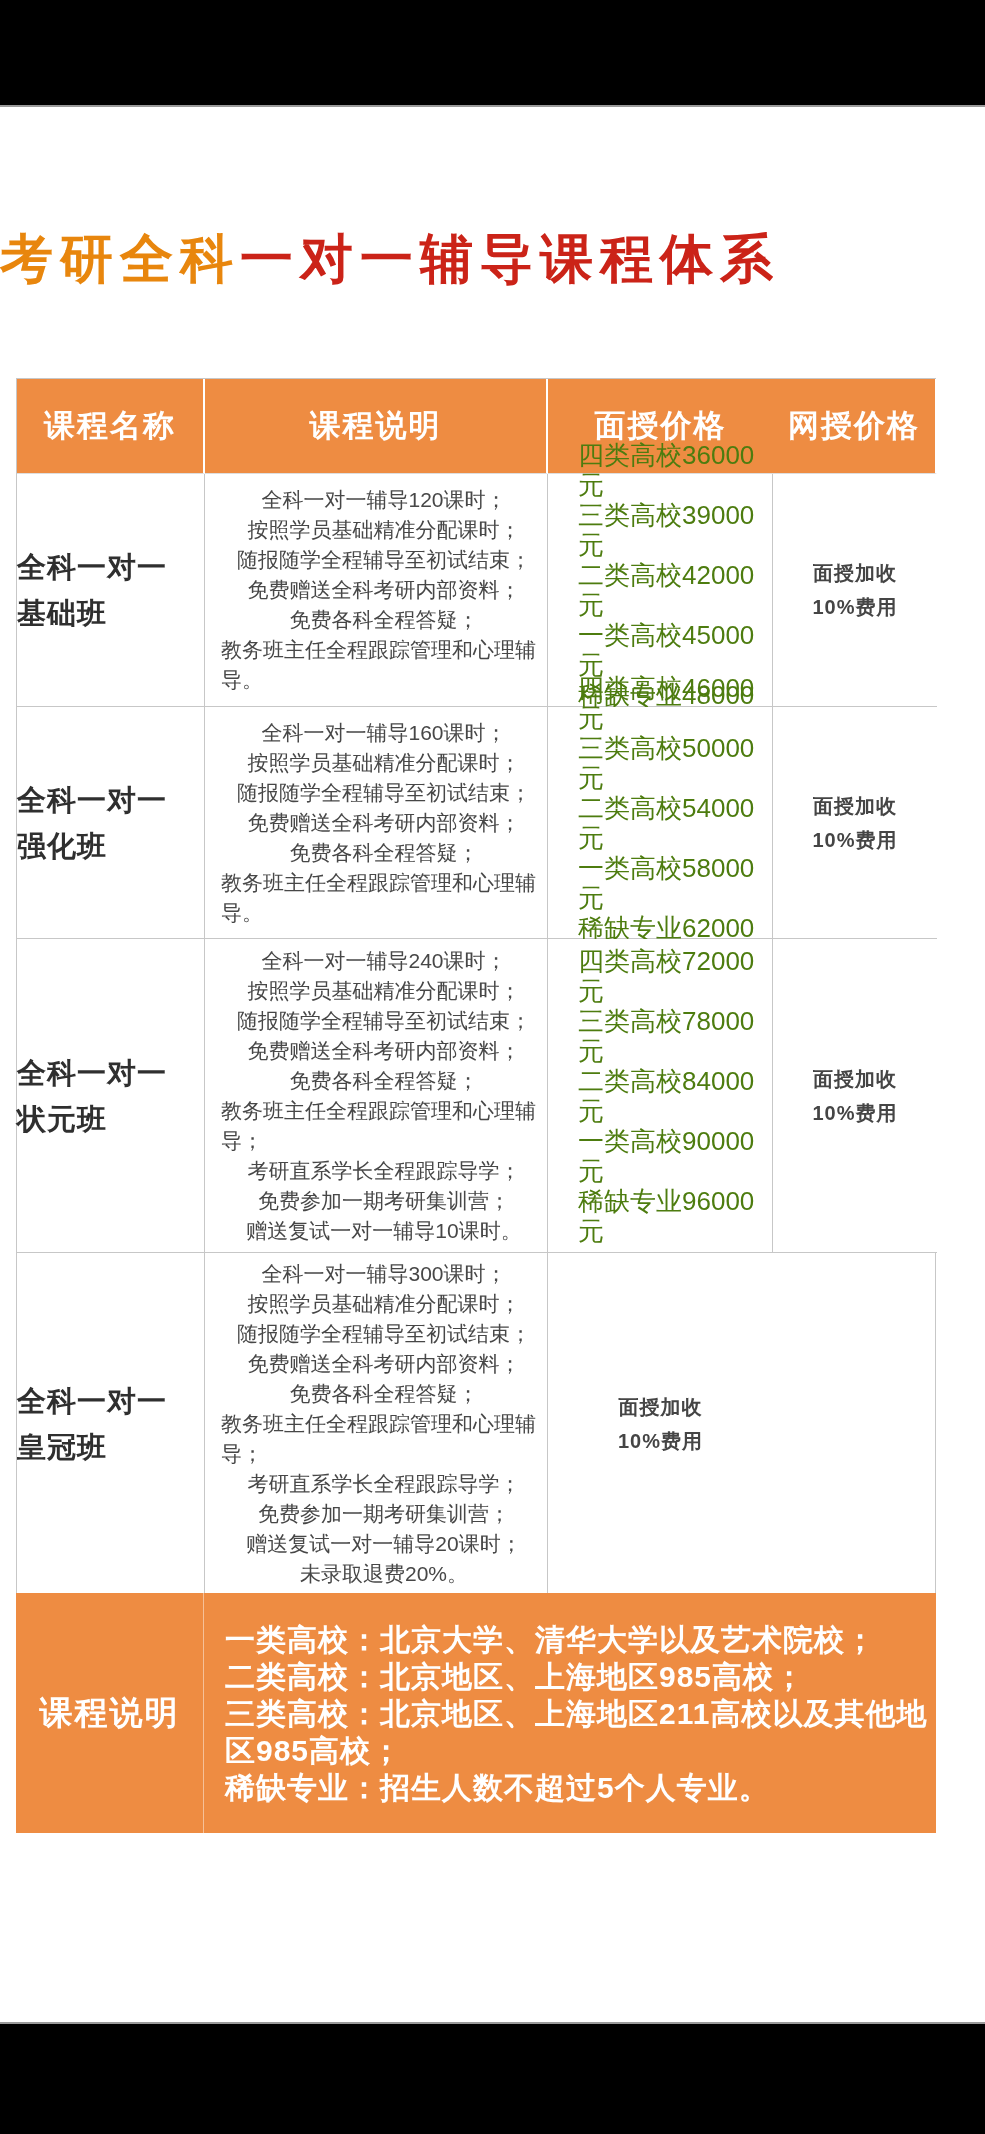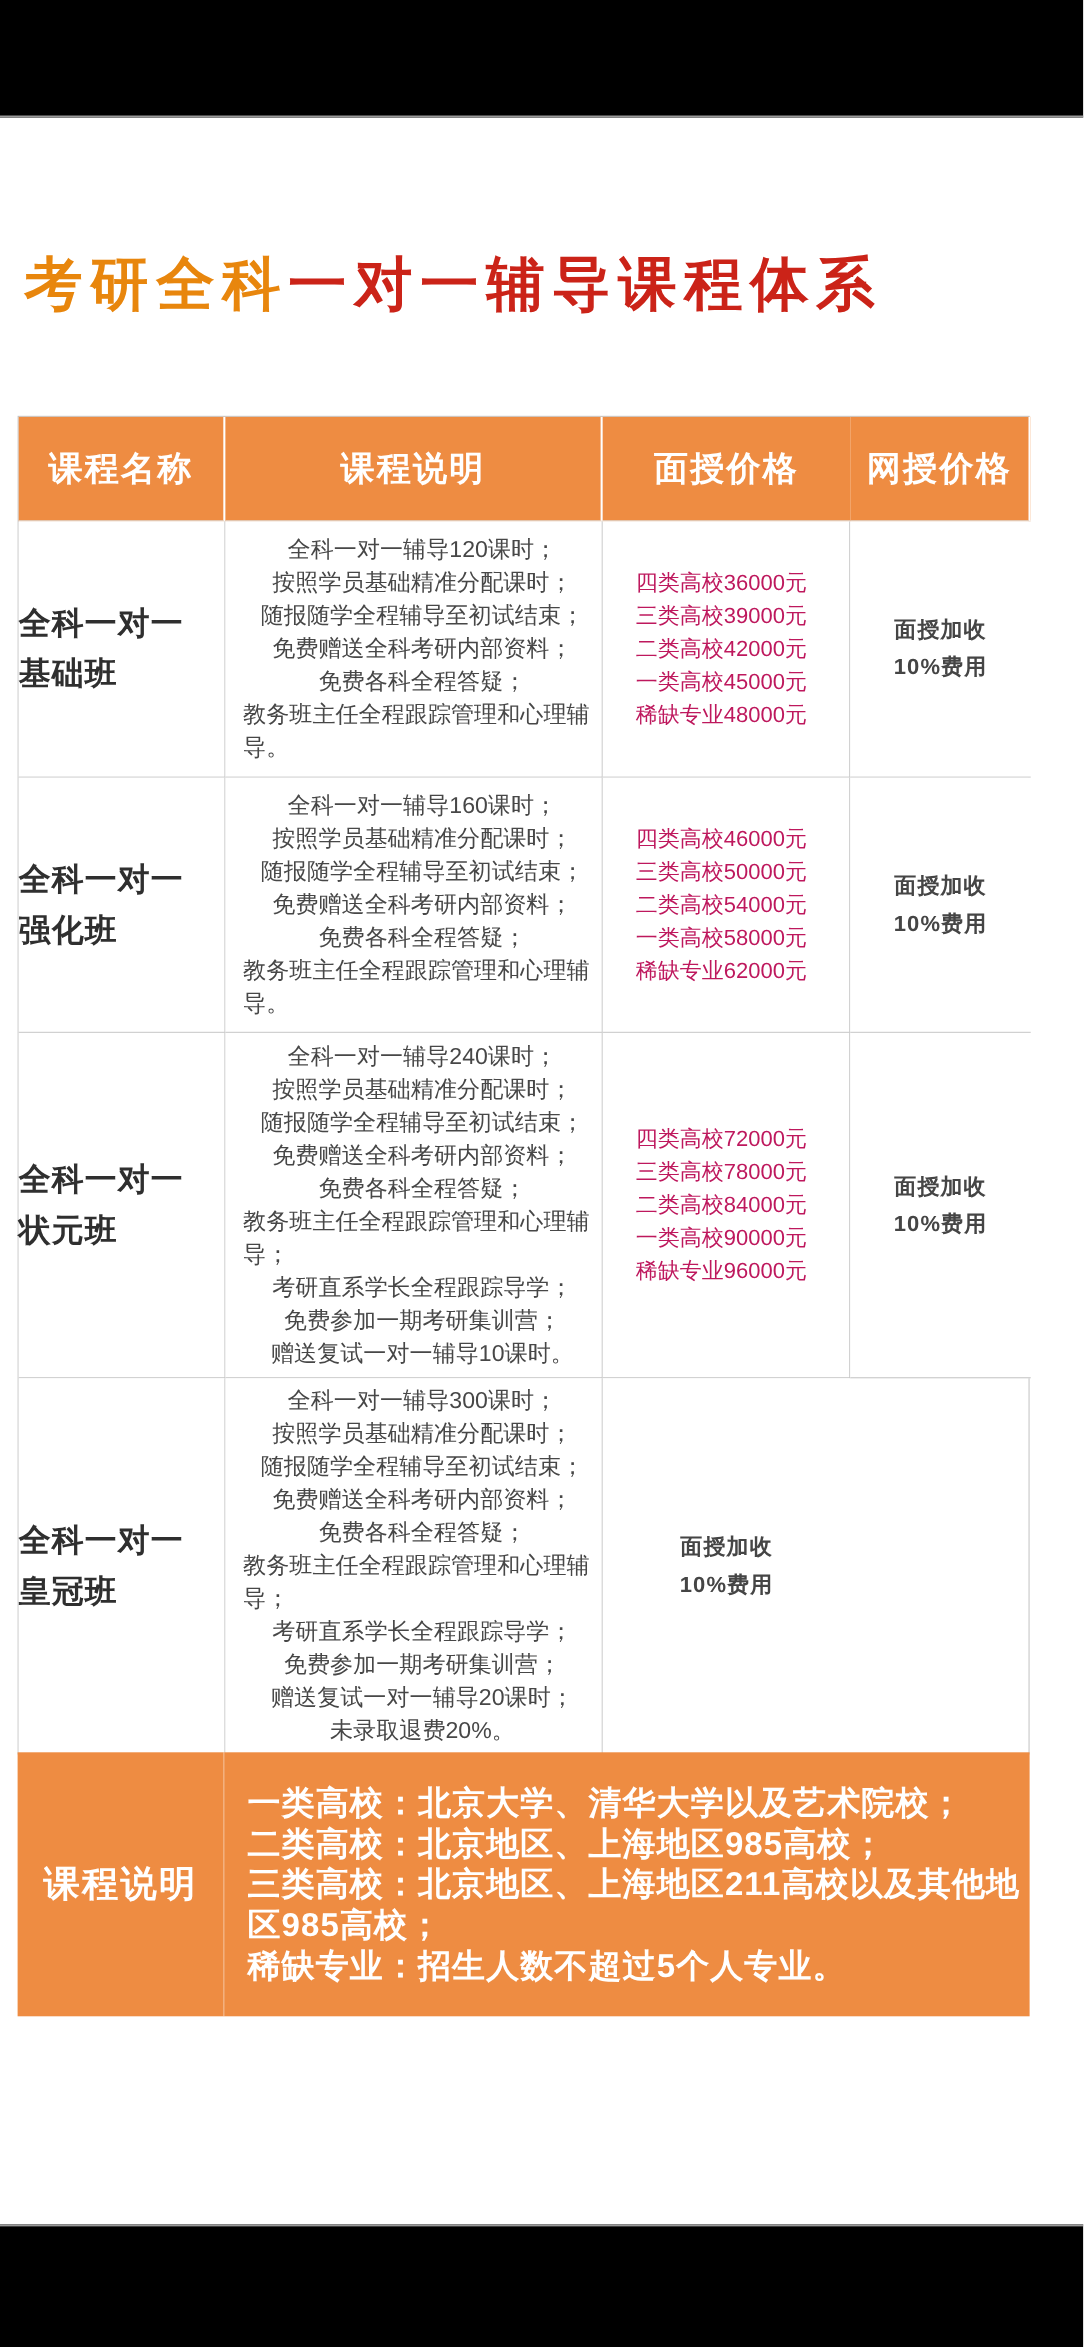--- a/index.html
+++ b/index.html
@@ -5,21 +5,21 @@
   html,body{margin:0;padding:0;background:#ffffff;}
   #stage{
     position:relative;width:985px;height:2134px;background:#ffffff;overflow:hidden;
     font-family:"Liberation Sans","DejaVu Sans",sans-serif;
   }
   .letterbox{position:absolute;left:0;width:985px;background:#000000;}
   #bar-top{top:0;height:105px;border-bottom:2px solid #9a9a9a;}
   #bar-bottom{top:2022px;height:112px;border-top:2px solid #9a9a9a;}
 
   #main-title{
-    position:absolute;top:228px;left:0;width:802px;text-align:right;
+    position:absolute;top:228px;left:0;width:802px;text-align:left;
     font-size:53px;font-weight:800;letter-spacing:7px;line-height:62px;white-space:nowrap;
   }
   #main-title .t-orange{color:#e8860d;}
   #main-title .t-red{color:#cb2318;}
 
   #course-table{
     position:absolute;left:16px;top:378px;width:920px;
     display:grid;
     grid-template-columns:188px 343px 225px 164px;
     grid-template-rows:95px 233px 232px 314px 341px;
@@ -35,21 +35,21 @@
   .th.last-col{border-right:none;}
   .td{
     display:flex;flex-direction:column;justify-content:center;
     border-right:1px solid #c7c7c7;border-bottom:1px solid #c7c7c7;
     box-sizing:border-box;background:#ffffff;
   }
   .td.last-col{border-right:none;}
   .td.last-row{border-bottom:none;}
   .cell-name{align-items:flex-start;font-size:29px;font-weight:700;color:#2f2f2f;line-height:46px;letter-spacing:1px;}
   .cell-desc{align-items:center;padding-left:16px;font-size:21px;color:#474747;line-height:30px;}
-  .cell-price{align-items:flex-start;padding-left:30px;font-size:20px;color:#be185d;line-height:30px;}
+  .cell-price{align-items:flex-start;padding-left:30px;font-size:26px;color:#4d7c0f;line-height:30px;}
   .cell-face{align-items:center;font-size:20px;font-weight:600;color:#454545;line-height:34px;letter-spacing:1px;}
 
   #notes-block{
     position:absolute;left:16px;top:1593px;width:920px;height:240px;
     background:#ee8c42;display:flex;color:#ffffff;
   }
   #notes-label{
     width:188px;flex:0 0 188px;display:flex;align-items:center;justify-content:center;
     font-size:33px;font-weight:700;letter-spacing:2px;
     border-right:1px solid rgba(255,255,255,0.45);box-sizing:border-box;

